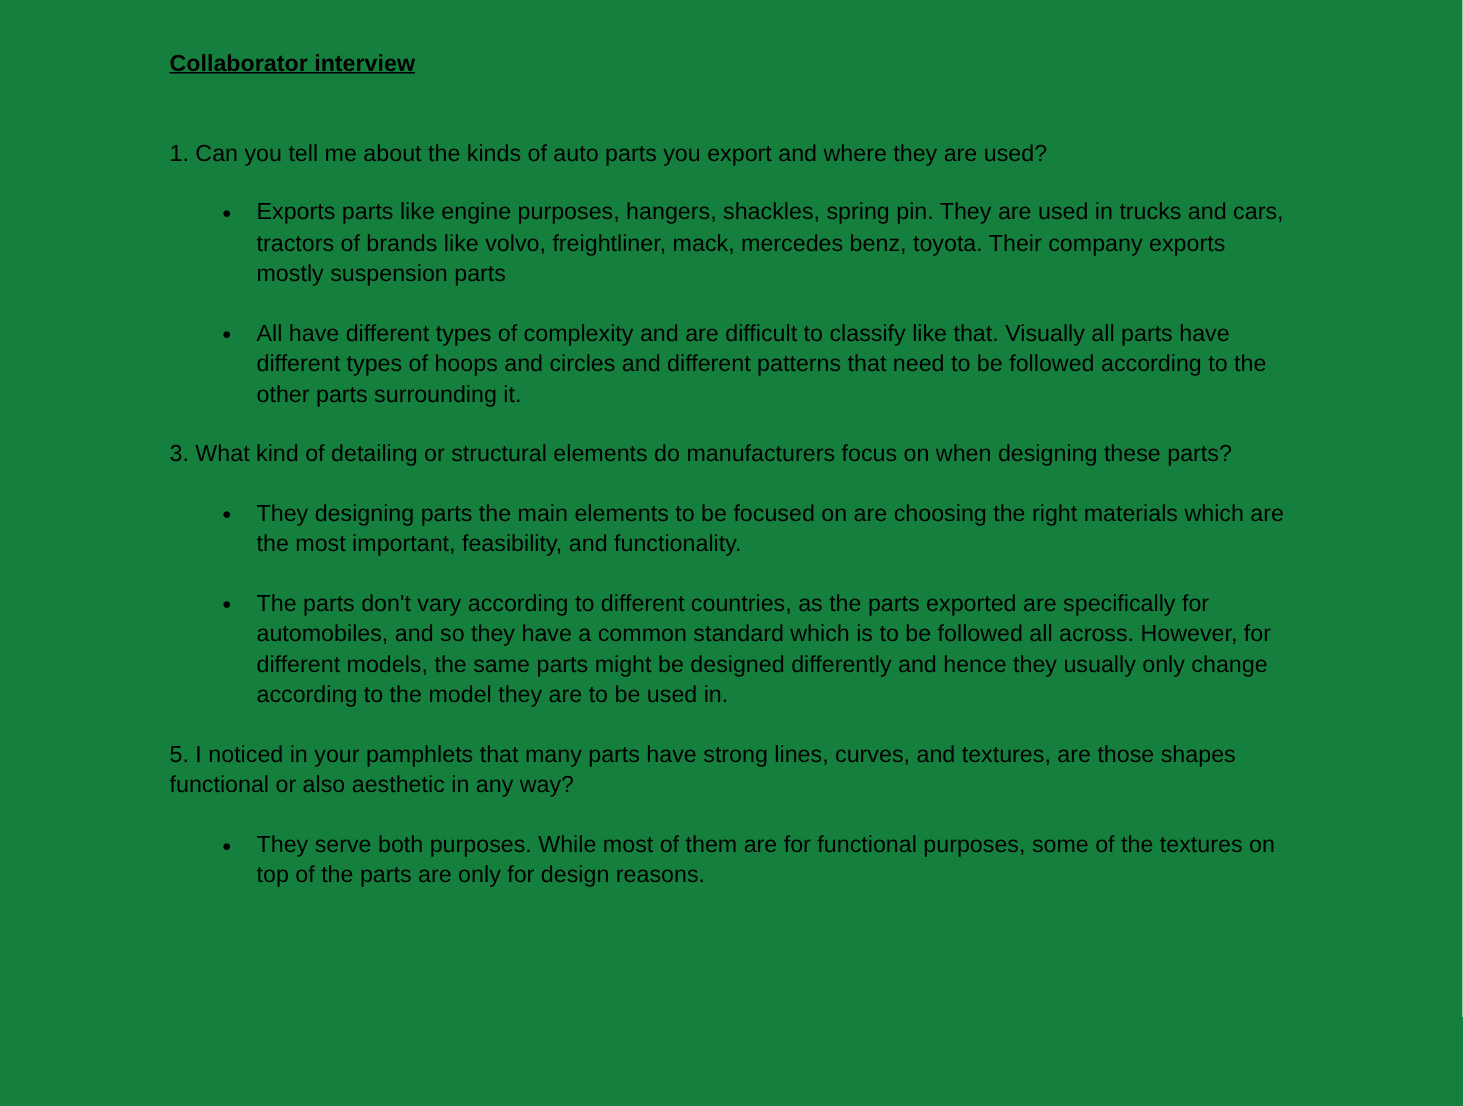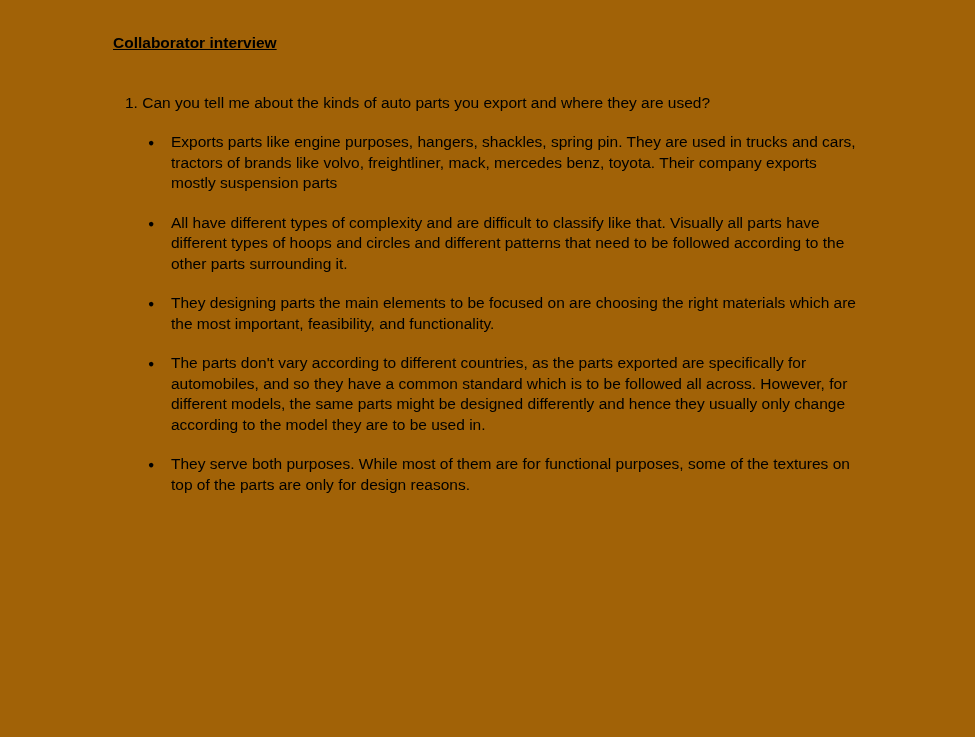--- a/index.html
+++ b/index.html
@@ -14,33 +14,33 @@
     color: #000000;
     font-family: "Liberation Sans", sans-serif;
     font-size: 15.5px;
     line-height: 20.5px;
   }
   .page {
     box-sizing: border-box;
     width: 975px;
     height: 737px;
     padding: 33px 112px 10px 113px;
-    background: #a16207;
+    background: #15803d;
     overflow: hidden;
   }
   .content {
     max-width: 750px;
   }
   .doc-title {
     font-weight: 700;
     text-decoration: underline;
     margin: 0 0 39px 0;
   }
   .question {
-    margin: 0 0 19px 12px;
+    margin: 0 0 19px 0;
   }
   .answer-list {
     list-style: none;
     margin: 0 0 19px 0;
     padding: 0 0 0 35px;
   }
   .answer-item {
     display: flex;
     align-items: flex-start;
   }
@@ -76,38 +76,40 @@
     <section>
       <ul class="answer-list">
         <li class="answer-item">
           <span class="bullet">●</span>
           <span class="answer-text">All have different types of complexity and are difficult to classify like that. Visually all parts have different types of hoops and circles and different patterns that need to be followed according to the other parts surrounding it.</span>
         </li>
       </ul>
     </section>
 
     <section>
+      <p class="question">3. What kind of detailing or structural elements do manufacturers focus on when designing these parts?</p>
       <ul class="answer-list">
         <li class="answer-item">
           <span class="bullet">●</span>
           <span class="answer-text">They designing parts the main elements to be focused on are choosing the right materials which are the most important, feasibility, and functionality.</span>
         </li>
       </ul>
     </section>
 
     <section>
       <ul class="answer-list">
         <li class="answer-item">
           <span class="bullet">●</span>
           <span class="answer-text">The parts don't vary according to different countries, as the parts exported are specifically for automobiles, and so they have a common standard which is to be followed all across. However, for different models, the same parts might be designed differently and hence they usually only change according to the model they are to be used in.</span>
         </li>
       </ul>
     </section>
 
     <section>
+      <p class="question">5. I noticed in your pamphlets that many parts have strong lines, curves, and textures, are those shapes functional or also aesthetic in any way?</p>
       <ul class="answer-list">
         <li class="answer-item">
           <span class="bullet">●</span>
           <span class="answer-text">They serve both purposes. While most of them are for functional purposes, some of the textures on top of the parts are only for design reasons.</span>
         </li>
       </ul>
     </section>
 
   </div>
 </div>

